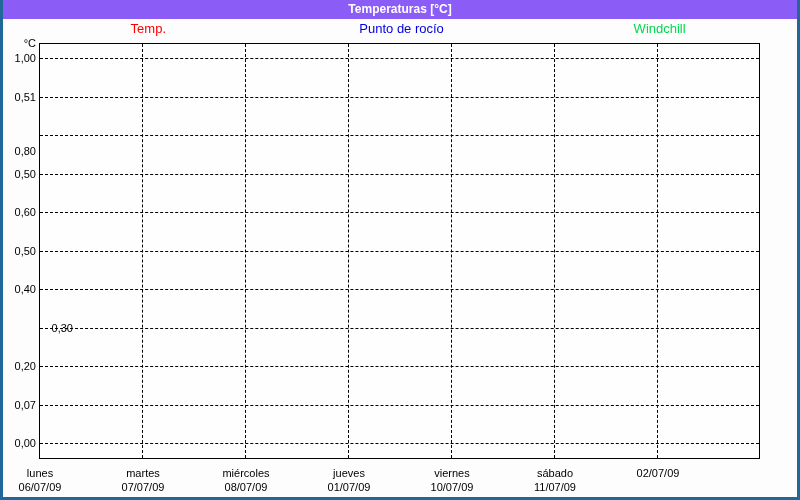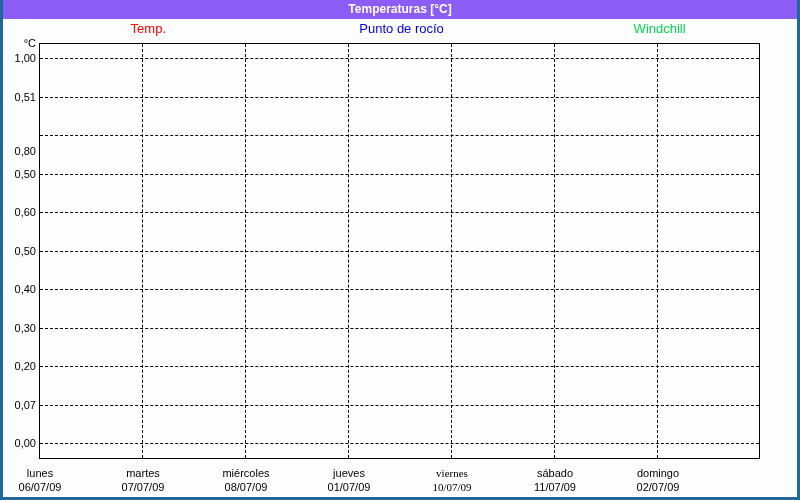--- a/index.html
+++ b/index.html
@@ -65,45 +65,44 @@
       <div class="vgrid" style="left: 514px;"></div>
       <div class="vgrid" style="left: 617px;"></div>
     </div>
 <div class="ylab" style="top: 51px;">1,00</div>
     <div class="ylab" style="top: 89.5px;">0,51</div>
     <div class="ylab" style="top: 128px; margin-top: 16px;">0,80</div>
     <div class="ylab" style="top: 166.5px;">0,50</div>
     <div class="ylab" style="top: 205px;">0,60</div>
     <div class="ylab" style="top: 243.5px;">0,50</div>
     <div class="ylab" style="top: 282px;">0,40</div>
-    <div class="ylab" style="top: 320.5px;">0,30</div>
+    <div class="ylab" style="top: 320.5px; margin-left: 37px;">0,30</div>
     <div class="ylab" style="top: 359px;">0,20</div>
     <div class="ylab" style="top: 397.5px;">0,07</div>
     <div class="ylab" style="top: 436px;">0,00</div>
     <div class="xlab" style="left: -23px;">
       <div>lunes</div>
       <div>06/07/09</div>
     </div>
     <div class="xlab" style="left: 80px;">
       <div>martes</div>
       <div>07/07/09</div>
     </div>
     <div class="xlab" style="left: 183px;">
       <div>miércoles</div>
       <div>08/07/09</div>
     </div>
     <div class="xlab" style="left: 286px;">
       <div>jueves</div>
       <div>01/07/09</div>
     </div>
-    <div class="xlab" style="left: 389px; font-family: Liberation Serif, serif;">
+    <div class="xlab" style="left: 389px;">
       <div>viernes</div>
       <div>10/07/09</div>
     </div>
     <div class="xlab" style="left: 492px;">
       <div>sábado</div>
       <div>11/07/09</div>
     </div>
     <div class="xlab" style="left: 595px;">
-      <div>domingo</div>
       <div>02/07/09</div>
     </div>
   </div>
 
 </body></html>

